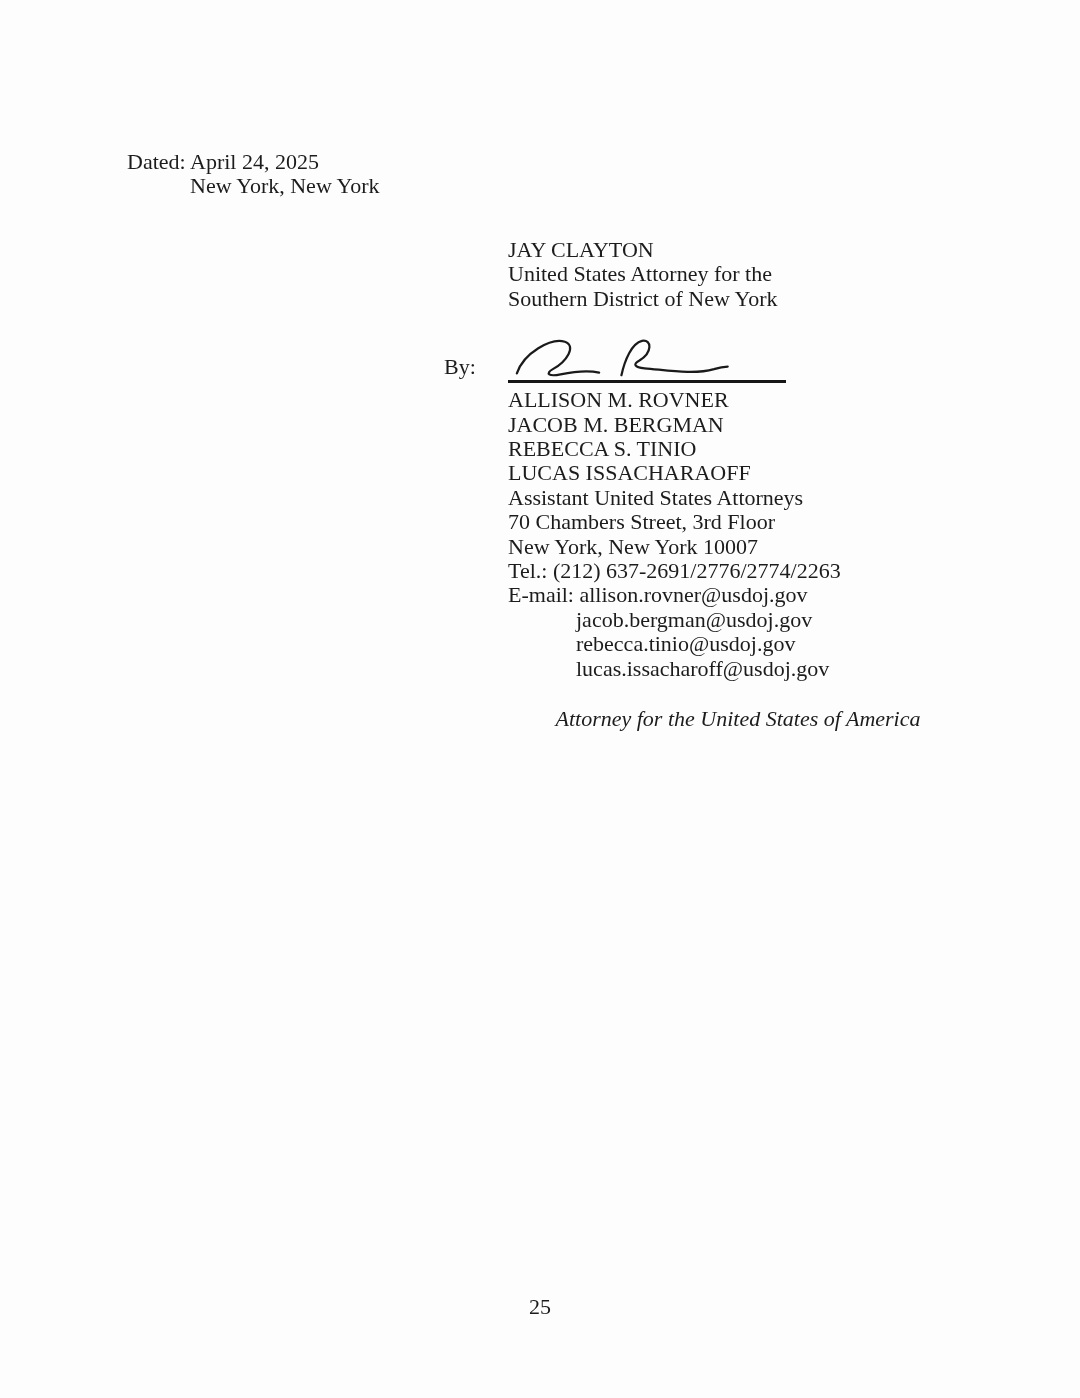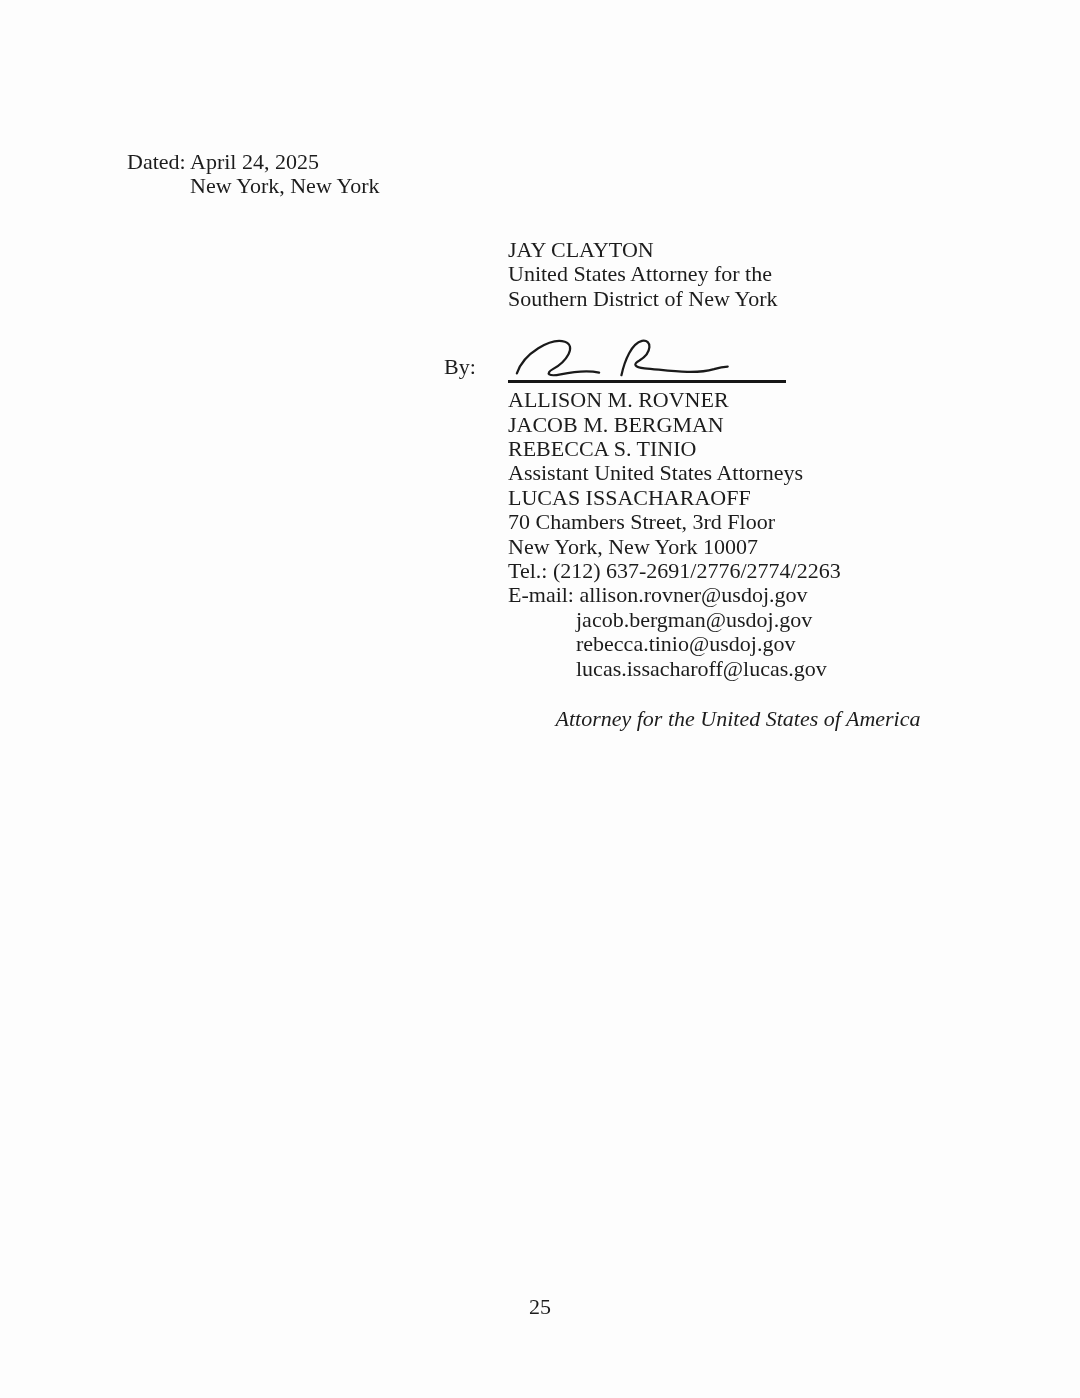--- a/index.html
+++ b/index.html
@@ -110,34 +110,34 @@
       <span class="by-label">By:</span>
       <svg class="scrawl" viewBox="0 0 280 60" aria-hidden="true">
         <path d="M 8 48 C 16 24, 48 6, 64 11 C 78 16, 66 34, 50 43 C 41 48, 45 52, 59 49 C 74 46, 90 44, 104 47"></path>
         <path d="M 130 50 C 134 32, 142 13, 154 10 C 166 8, 166 24, 151 33 C 143 37, 145 41, 157 42 C 182 44, 214 50, 238 43 C 244 41, 250 40, 254 40"></path>
       </svg>
     </div>
 
     <div>ALLISON M. ROVNER</div>
     <div>JACOB M. BERGMAN</div>
     <div>REBECCA S. TINIO</div>
+    <div>LUCAS ISSACHARAOFF</div>
+
     <div>Assistant United States Attorneys</div>
-
-    <div>LUCAS ISSACHARAOFF</div>
     <div>70 Chambers Street, 3rd Floor</div>
     <div>New York, New York 10007</div>
     <div>Tel.: (212) 637-2691/2776/2774/2263</div>
 
     <div>
       <span>E-mail:</span>
       <span>allison.rovner@usdoj.gov</span>
     </div>
     <div class="email-cont">jacob.bergman@usdoj.gov</div>
     <div class="email-cont">rebecca.tinio@usdoj.gov</div>
-    <div class="email-cont">lucas.issacharoff@lucas.gov</div>
+    <div class="email-cont">lucas.issacharoff@usdoj.gov</div>
 
     <div class="role-line">Attorney for the United States of America</div>
 
   </div>
 
   <div class="page-number">25</div>
 
 </div>
 
 </body></html>

